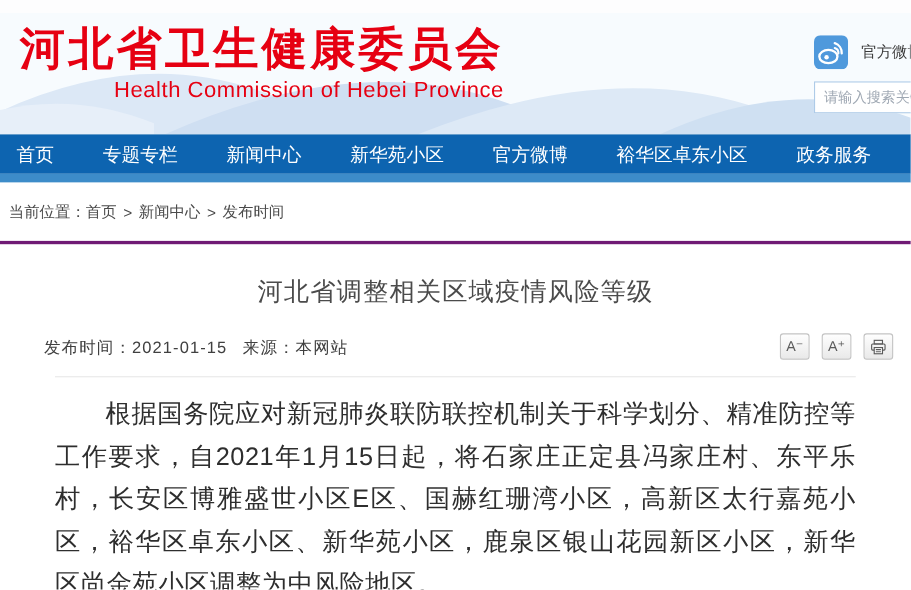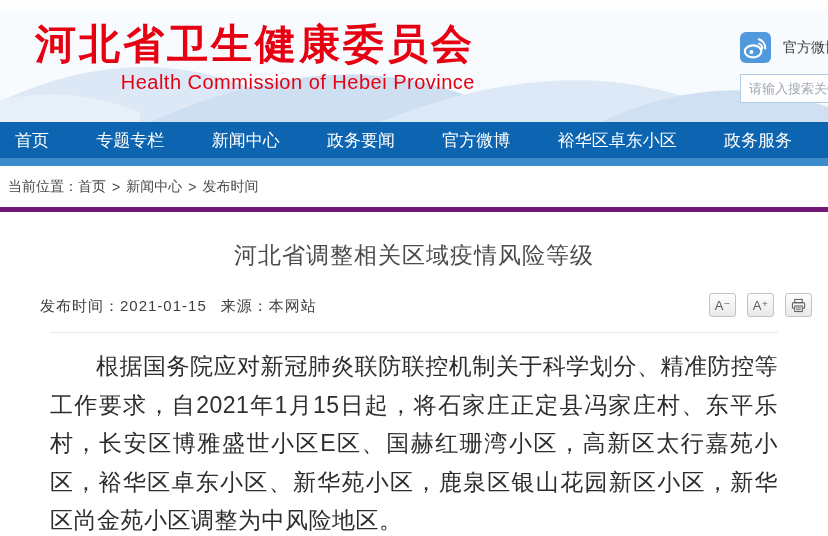--- a/index.html
+++ b/index.html
@@ -11,43 +11,43 @@
   }
   *{margin:0;padding:0;box-sizing:border-box;}
   html,body{width:828px;height:536px;overflow:hidden;background:#fff;
     font-family:"Liberation Sans","DejaVu Sans",sans-serif;}
   .page{position:relative;width:828px;height:536px;background:#fff;}
 
   
   .top-strip{height:12px;background:#fdfdfe;}
   .site-header{position:relative;height:110px;background:#f6fafd;overflow:hidden;}
   .mountains{position:absolute;left:0;top:0;width:100%;height:100%;}
-  .brand{position:absolute;left:35px;top:10px;z-index:2;}
+  .brand{position:absolute;left:18px;top:10px;z-index:2;}
   .brand-zh{color:var(--brand-red);font-size:41px;font-weight:bold;letter-spacing:3px;line-height:1.1;}
   .brand-en{color:var(--brand-red);font-size:20px;margin-top:4px;letter-spacing:0.5px;text-align:right;}
   .header-right{position:absolute;left:740px;top:20px;z-index:2;width:220px;}
   .weibo-row{display:flex;align-items:center;gap:12px;}
   .weibo-icon{width:31px;height:31px;display:block;}
   .weibo-label{font-size:14px;color:#3a3a3a;white-space:nowrap;}
   .search-box{margin-top:11px;width:170px;height:29px;background:#fff;
     border:1px solid #aecbe8;display:flex;align-items:center;}
   .search-input{border:none;outline:none;width:100%;height:100%;padding:0 8px;
     font-size:13px;color:#333;background:transparent;
     font-family:"Liberation Sans","DejaVu Sans",sans-serif;}
   .search-input::placeholder{color:#9fa8b3;}
 
   
   .main-nav{height:36px;background:var(--nav-blue);display:flex;align-items:center;
     justify-content:space-between;padding:0 36px 0 15px;}
   .nav-item{color:#fff;font-size:17px;white-space:nowrap;cursor:pointer;}
   .nav-strip{height:8px;background:var(--nav-strip-blue);}
 
   
-  .breadcrumb{height:46px;display:flex;align-items:center;padding-left:8px;
-    font-size:14px;color:#4a4a4a;border-bottom:5px solid #701a75;background:#fff;}
+  .breadcrumb{height:56px;display:flex;align-items:center;padding-left:8px;
+    font-size:14px;color:#4a4a4a;border-bottom:3px solid #701a75;background:#fff;}
   .breadcrumb .crumb{color:#4a4a4a;cursor:pointer;}
   .breadcrumb .sep{margin:0 6px;color:#4a4a4a;}
 
   
   .content{padding:0 40px;}
   .article-title{margin-top:28px;text-align:center;font-size:23px;font-weight:normal;
     color:#4b4b4b;letter-spacing:1px;}
   .meta-row{position:relative;margin-top:26px;height:26px;}
   .meta-center{text-align:left;font-size:15px;color:#404040;letter-spacing:1px;}
   .meta-center .gap{display:inline-block;width:14px;}
@@ -96,21 +96,21 @@
       <div class="search-box">
         <input class="search-input" type="text" placeholder="请输入搜索关键词" style="">
       </div>
     </div>
   </div>
 
   <div class="main-nav">
     <div class="nav-item">首页</div>
     <div class="nav-item">专题专栏</div>
     <div class="nav-item">新闻中心</div>
-    <div class="nav-item">政务要闻</div>
+    <div class="nav-item">新华苑小区</div>
     <div class="nav-item">官方微博</div>
     <div class="nav-item">裕华区卓东小区</div>
     <div class="nav-item">政务服务</div>
   </div>
   <div class="nav-strip"></div>
 
   <div class="breadcrumb">
     <span>当前位置：</span>
     <span class="crumb">首页</span>
     <span class="sep">&gt;</span>

